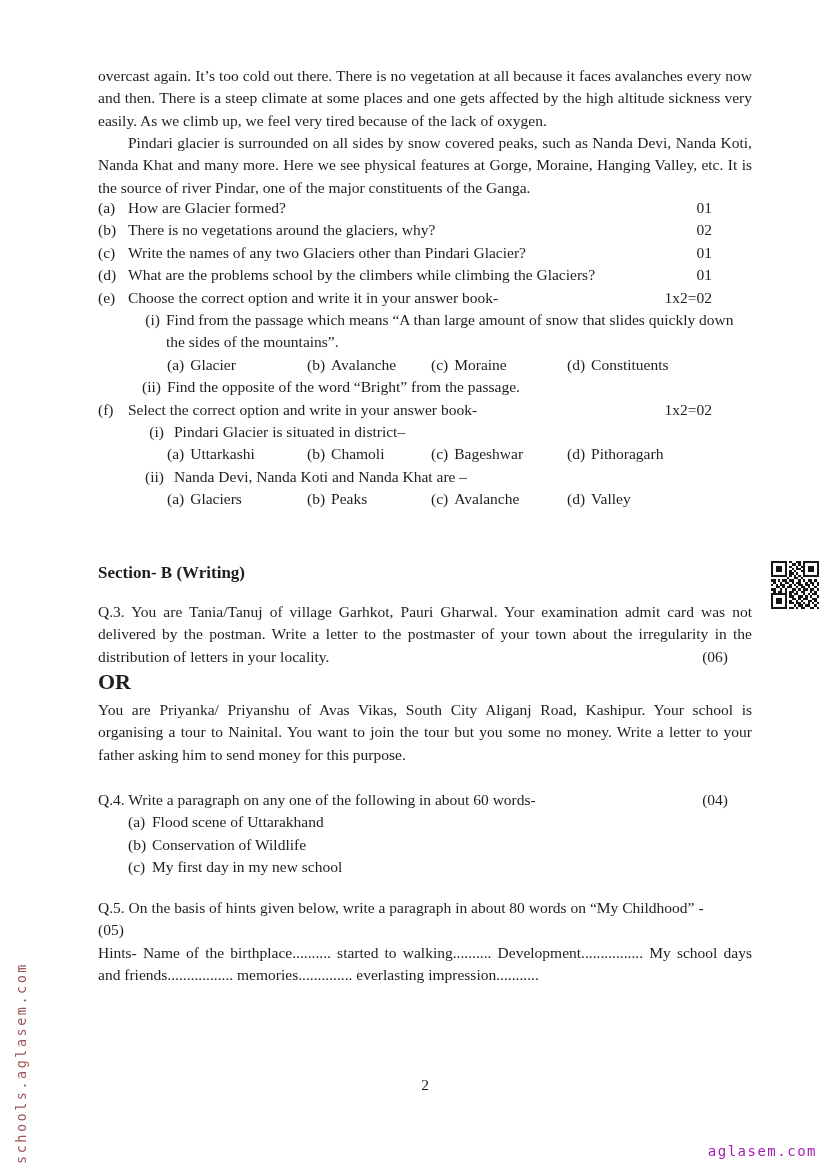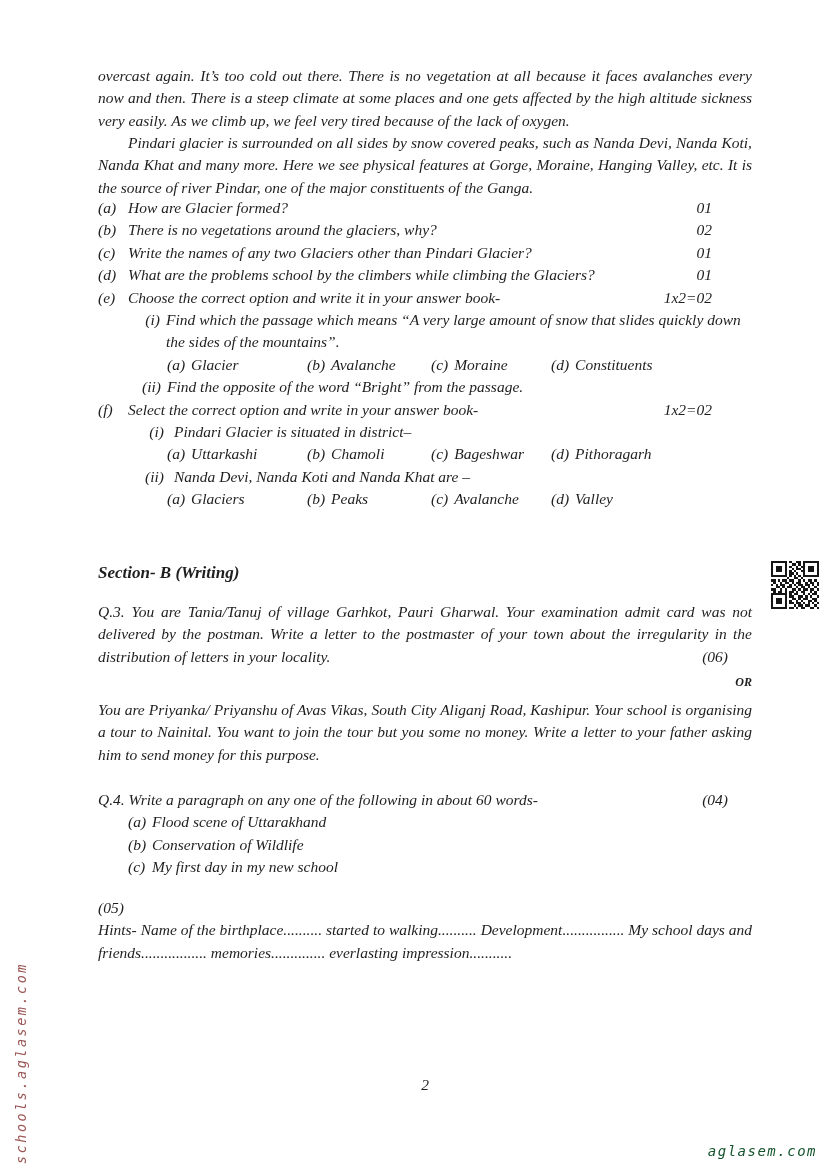--- a/index.html
+++ b/index.html
@@ -1,31 +1,31 @@
 <!DOCTYPE html>
 <html><head>
 <meta charset="utf-8">
 <style>
   * { margin:0; padding:0; box-sizing:border-box; }
   html, body { background:#ffffff; }
   .page {
     position:relative; width:827px; height:1169px; background:#ffffff;
     font-family:"Liberation Serif","DejaVu Serif",serif;
-    color:#1e1e1e; font-size:15.5px; line-height:22.4px; overflow:hidden;font-style:italic;
+    color:#1e1e1e; font-size:15.5px; line-height:22.4px; overflow:hidden;
   }
   .content { position:absolute; left:98px; width:654px; }
   .justify { text-align:justify; }
   .firstline-indent { text-indent:30px; }
 
   .blk-p1 { top:65px; }
   .blk-p2 { top:132px; }
   .blk-parta { top:197px; }
   .blk-secb { top:562px; text-align:left; font-weight:bold; font-size:17px; }
   .blk-q3 { top:601px; position:absolute; }
-  .blk-or { top:671px; text-align:right; font-weight:bold; font-size:12px; }
+  .blk-or { top:671px; text-align:left; font-weight:bold; font-size:22px; }
   .blk-q3or { top:699px; }
   .blk-q4 { top:789px; }
   .blk-q5 { top:897px; }
   .blk-pagenum { top:1074px; text-align:center; }
 
   .q-row { display:flex; width:614px; }
   .q-label { flex:0 0 30px; }
   .q-text { flex:1 1 auto; }
   .q-marks { flex:0 0 80px; text-align:right; }
 
@@ -34,21 +34,21 @@
   .sub-label { flex:0 0 18px; text-align:right; margin-right:6px; white-space:nowrap; }
   .sub-block.f .sub-label { flex:0 0 22px; margin-right:10px; }
   .sub-text { flex:1 1 auto; }
 
   .opt-row { display:flex; margin-left:25px; }
   .opt { white-space:nowrap; }
   .opt .lbl { margin-right:6px; }
   .opt-1 { flex:0 0 106px; }
   .opt-2 { flex:0 0 124px;margin-left:34px; }
   .opt-3 { flex:0 0 120px; }
-  .opt-4 { flex:1 1 auto; }
+  .opt-4 { flex:1 1 auto;margin-left:16px; }
 
   .para-rel { position:relative; }
   .marks-abs { position:absolute; right:24px; bottom:0; }
 
   .head-row { display:flex; }
   .head-row .ht { flex:1 1 auto; }
   .head-row .hm { flex:0 0 60px; text-align:right; padding-right:24px; }
 
   .q4-opt { display:flex; margin-left:30px; }
   .q4-opt .lbl { flex:0 0 24px; }
@@ -103,21 +103,21 @@
     </div>
     <div class="q-row">
       <span class="q-label">(e)</span>
       <span class="q-text">Choose the correct option and write it in your answer book-</span>
       <span class="q-marks">1x2=02</span>
     </div>
 
     <div class="sub-block e">
       <div class="sub-row">
         <span class="sub-label">(i)</span>
-        <span class="sub-text">Find which the passage which means “A very large amount of snow that slides quickly down the sides of the mountains”.</span>
+        <span class="sub-text">Find from the passage which means “A than large amount of snow that slides quickly down the sides of the mountains”.</span>
       </div>
       <div class="opt-row">
         <span class="opt opt-1"><span class="lbl">(a)</span><span>Glacier</span></span>
         <span class="opt opt-2"><span class="lbl">(b)</span><span>Avalanche</span></span>
         <span class="opt opt-3"><span class="lbl">(c)</span><span>Moraine</span></span>
         <span class="opt opt-4"><span class="lbl">(d)</span><span>Constituents</span></span>
       </div>
       <div class="sub-row">
         <span class="sub-label">(ii)</span>
         <span class="sub-text">Find the opposite of the word “Bright” from the passage.</span>
@@ -425,23 +425,24 @@
       <span class="lbl">(b)</span>
       <span class="txt">Conservation of Wildlife</span>
     </div>
     <div class="q4-opt">
       <span class="lbl">(c)</span>
       <span class="txt">My first day in my new school</span>
     </div>
   </div>
 
   <div class="content blk-q5">
+    <div class="justify">Q.5. On the basis of hints given below, write a paragraph in about 80 words on “My Childhood” -</div>
     <div class="q5-marks-line">(05)</div>
     <div class="justify">Hints- Name of the birthplace.......... started to walking.......... Development................ My school days and friends................. memories.............. everlasting impression...........</div>
   </div>
 
   <div class="content blk-pagenum">2</div>
 
   <div class="wm-left" style="color: rgb(156, 86, 86);">schools.aglasem.com</div>
 
-  <div class="wm-right" style="color: #14532d; text-align: right;">aglasem.com</div>
+  <div class="wm-right" style="color: #a21caf; text-align: right;">aglasem.com</div>
 
 </div>
 
 </body></html>

